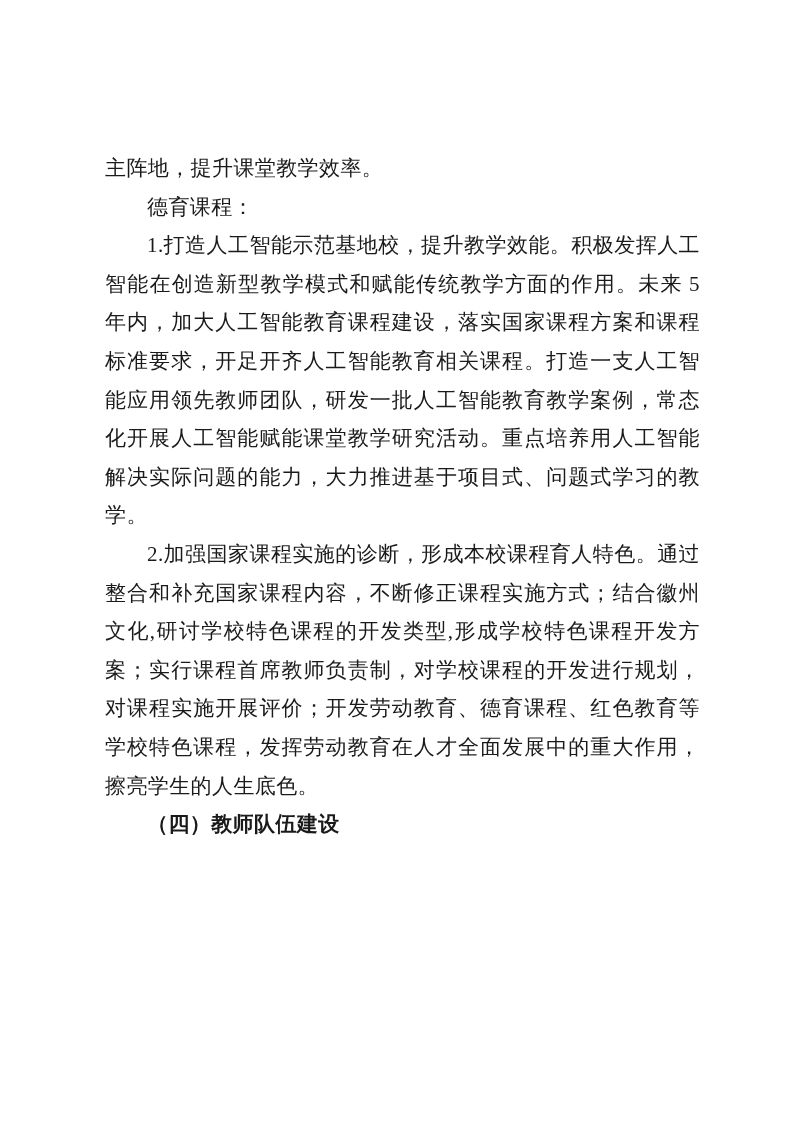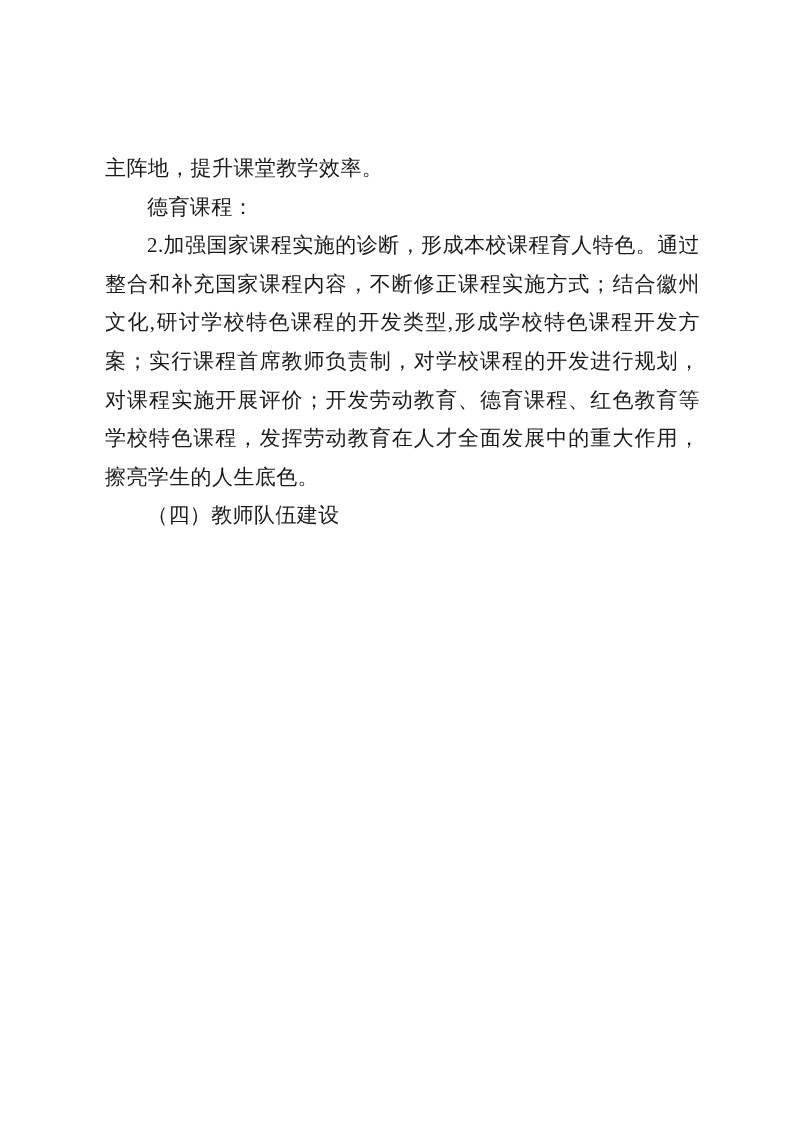--- a/index.html
+++ b/index.html
@@ -25,26 +25,27 @@
     letter-spacing: 0.4px;
     color: #1a1a1a;
     text-align: justify;
     text-justify: inter-ideograph;
     word-break: break-all;
   }
   .doc-body p.indent {
     text-indent: 2em;
   }
   .doc-body p.bold {
-    font-weight: normal;
+    font-weight: bold;
   }
 </style>
 </head>
 <body>
 
 <div class="page">
   <div class="doc-body">
       <p class="">主阵地，提升课堂教学效率。</p>
       <p class="indent">德育课程：</p>
+      <p class="indent">1.打造人工智能示范基地校，提升教学效能。积极发挥人工智能在创造新型教学模式和赋能传统教学方面的作用。未来 5 年内，加大人工智能教育课程建设，落实国家课程方案和课程标准要求，开足开齐人工智能教育相关课程。打造一支人工智能应用领先教师团队，研发一批人工智能教育教学案例，常态化开展人工智能赋能课堂教学研究活动。重点培养用人工智能解决实际问题的能力，大力推进基于项目式、问题式学习的教学。</p>
       <p class="indent">2.加强国家课程实施的诊断，形成本校课程育人特色。通过整合和补充国家课程内容，不断修正课程实施方式；结合徽州文化,研讨学校特色课程的开发类型,形成学校特色课程开发方案；实行课程首席教师负责制，对学校课程的开发进行规划，对课程实施开展评价；开发劳动教育、德育课程、红色教育等学校特色课程，发挥劳动教育在人才全面发展中的重大作用，擦亮学生的人生底色。</p>
       <p class="indent bold">（四）教师队伍建设</p>
     </div>
 </div>
 
 </body></html>

